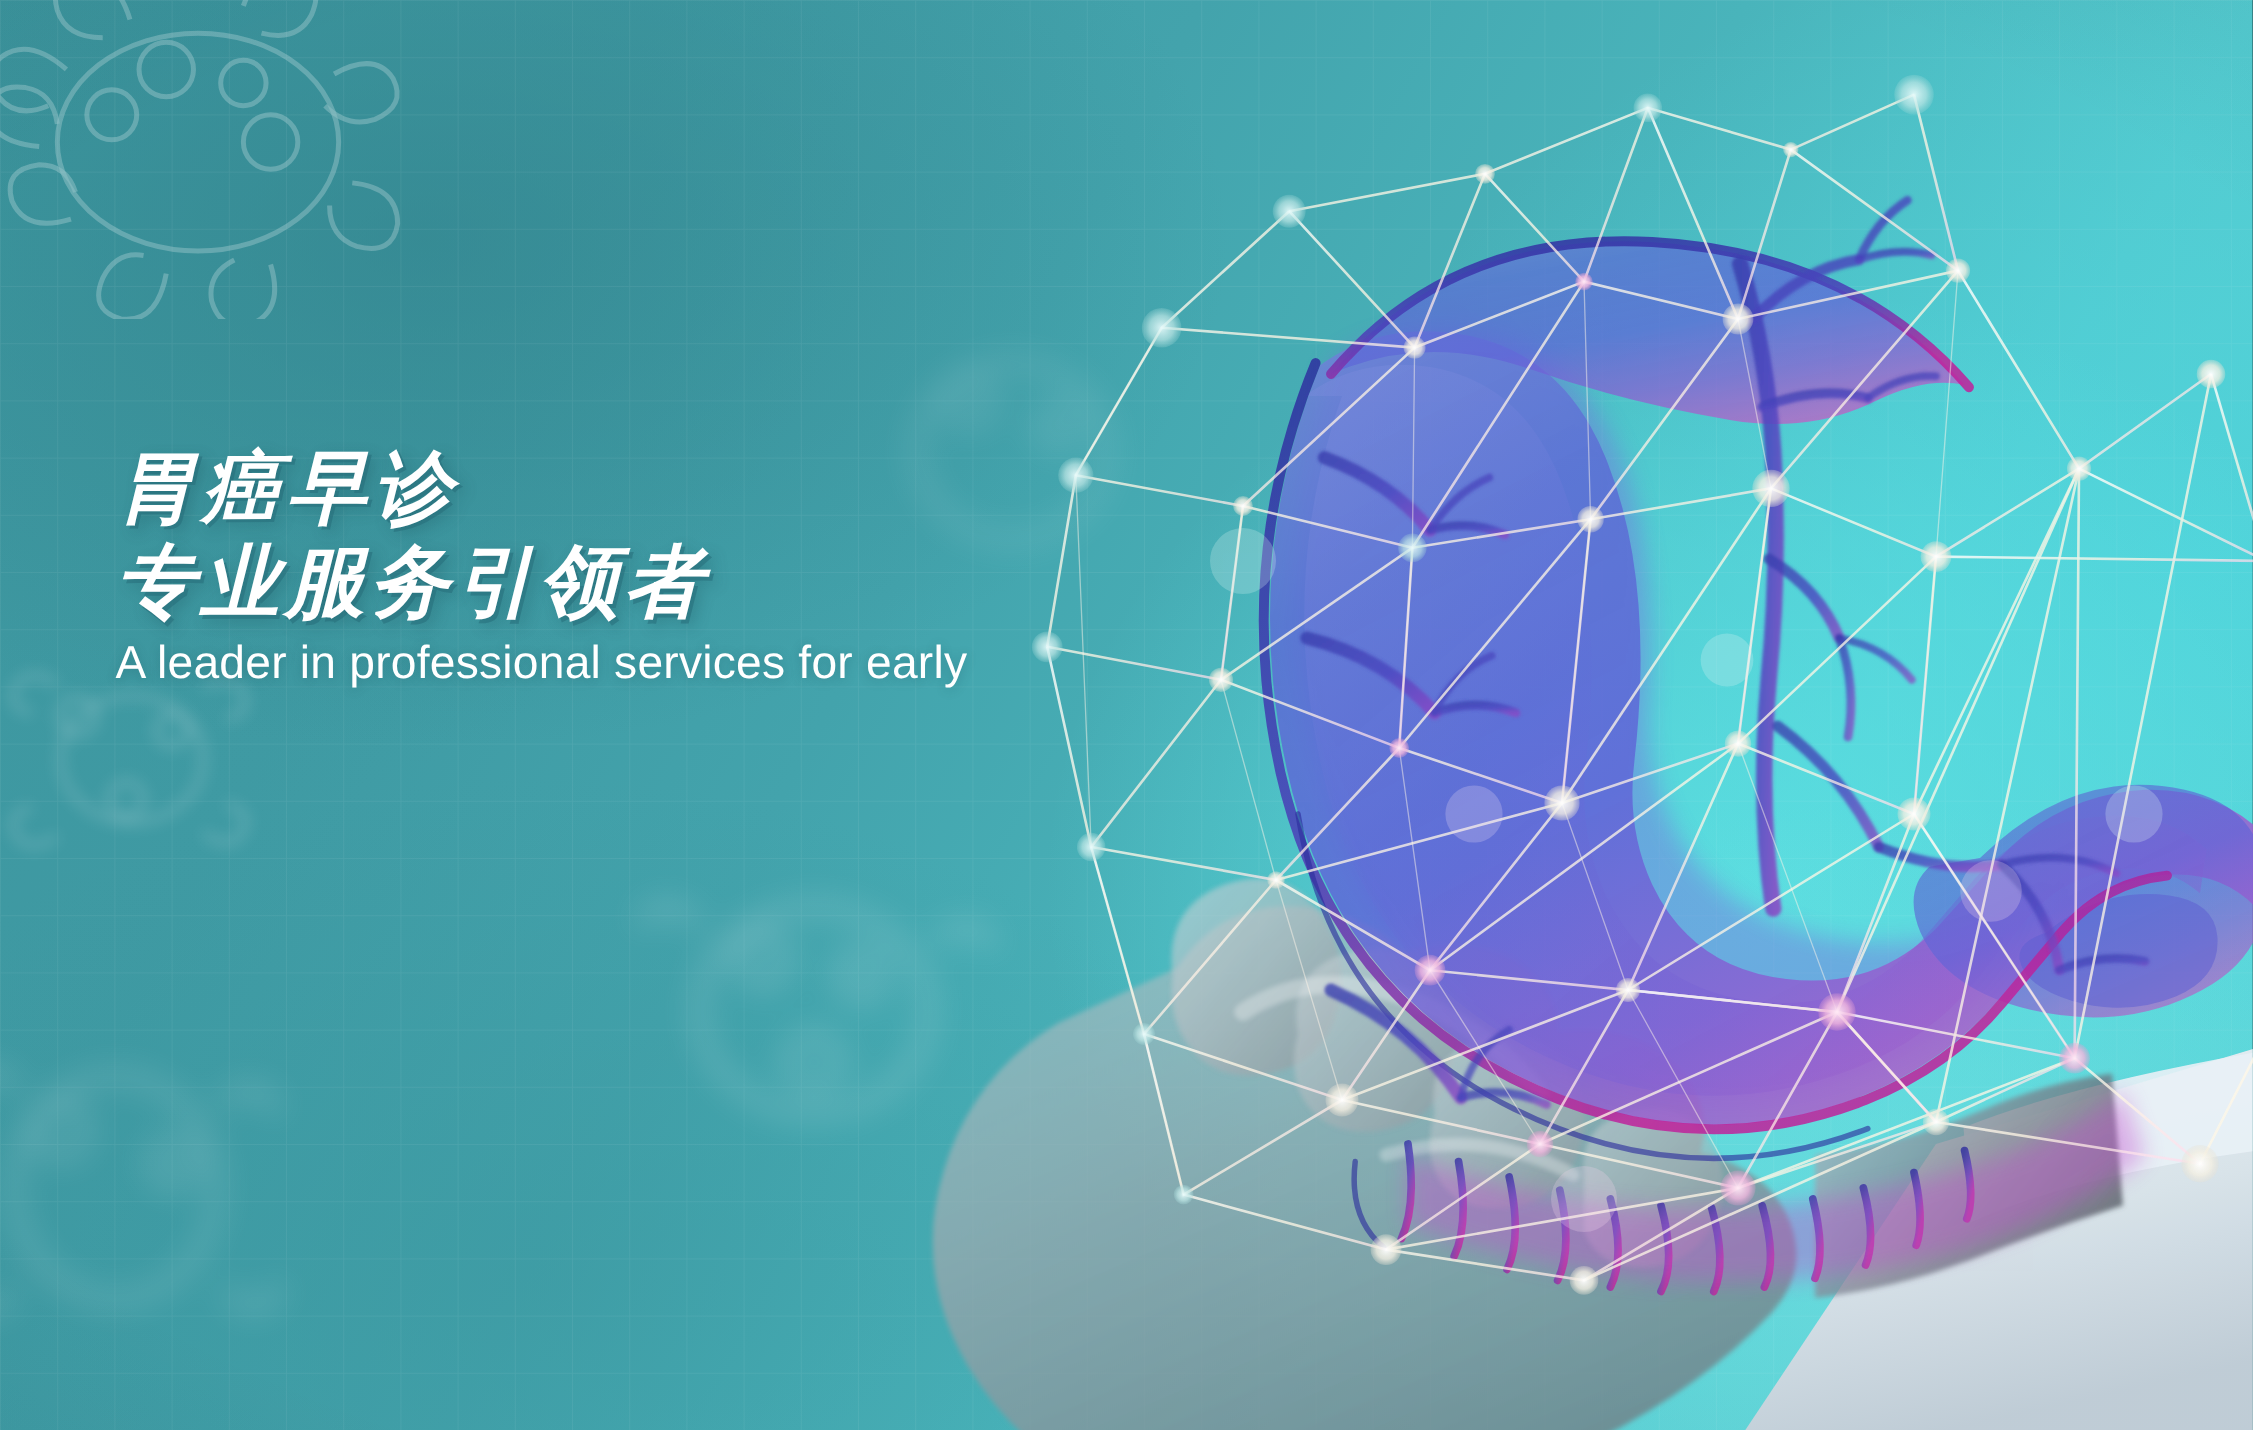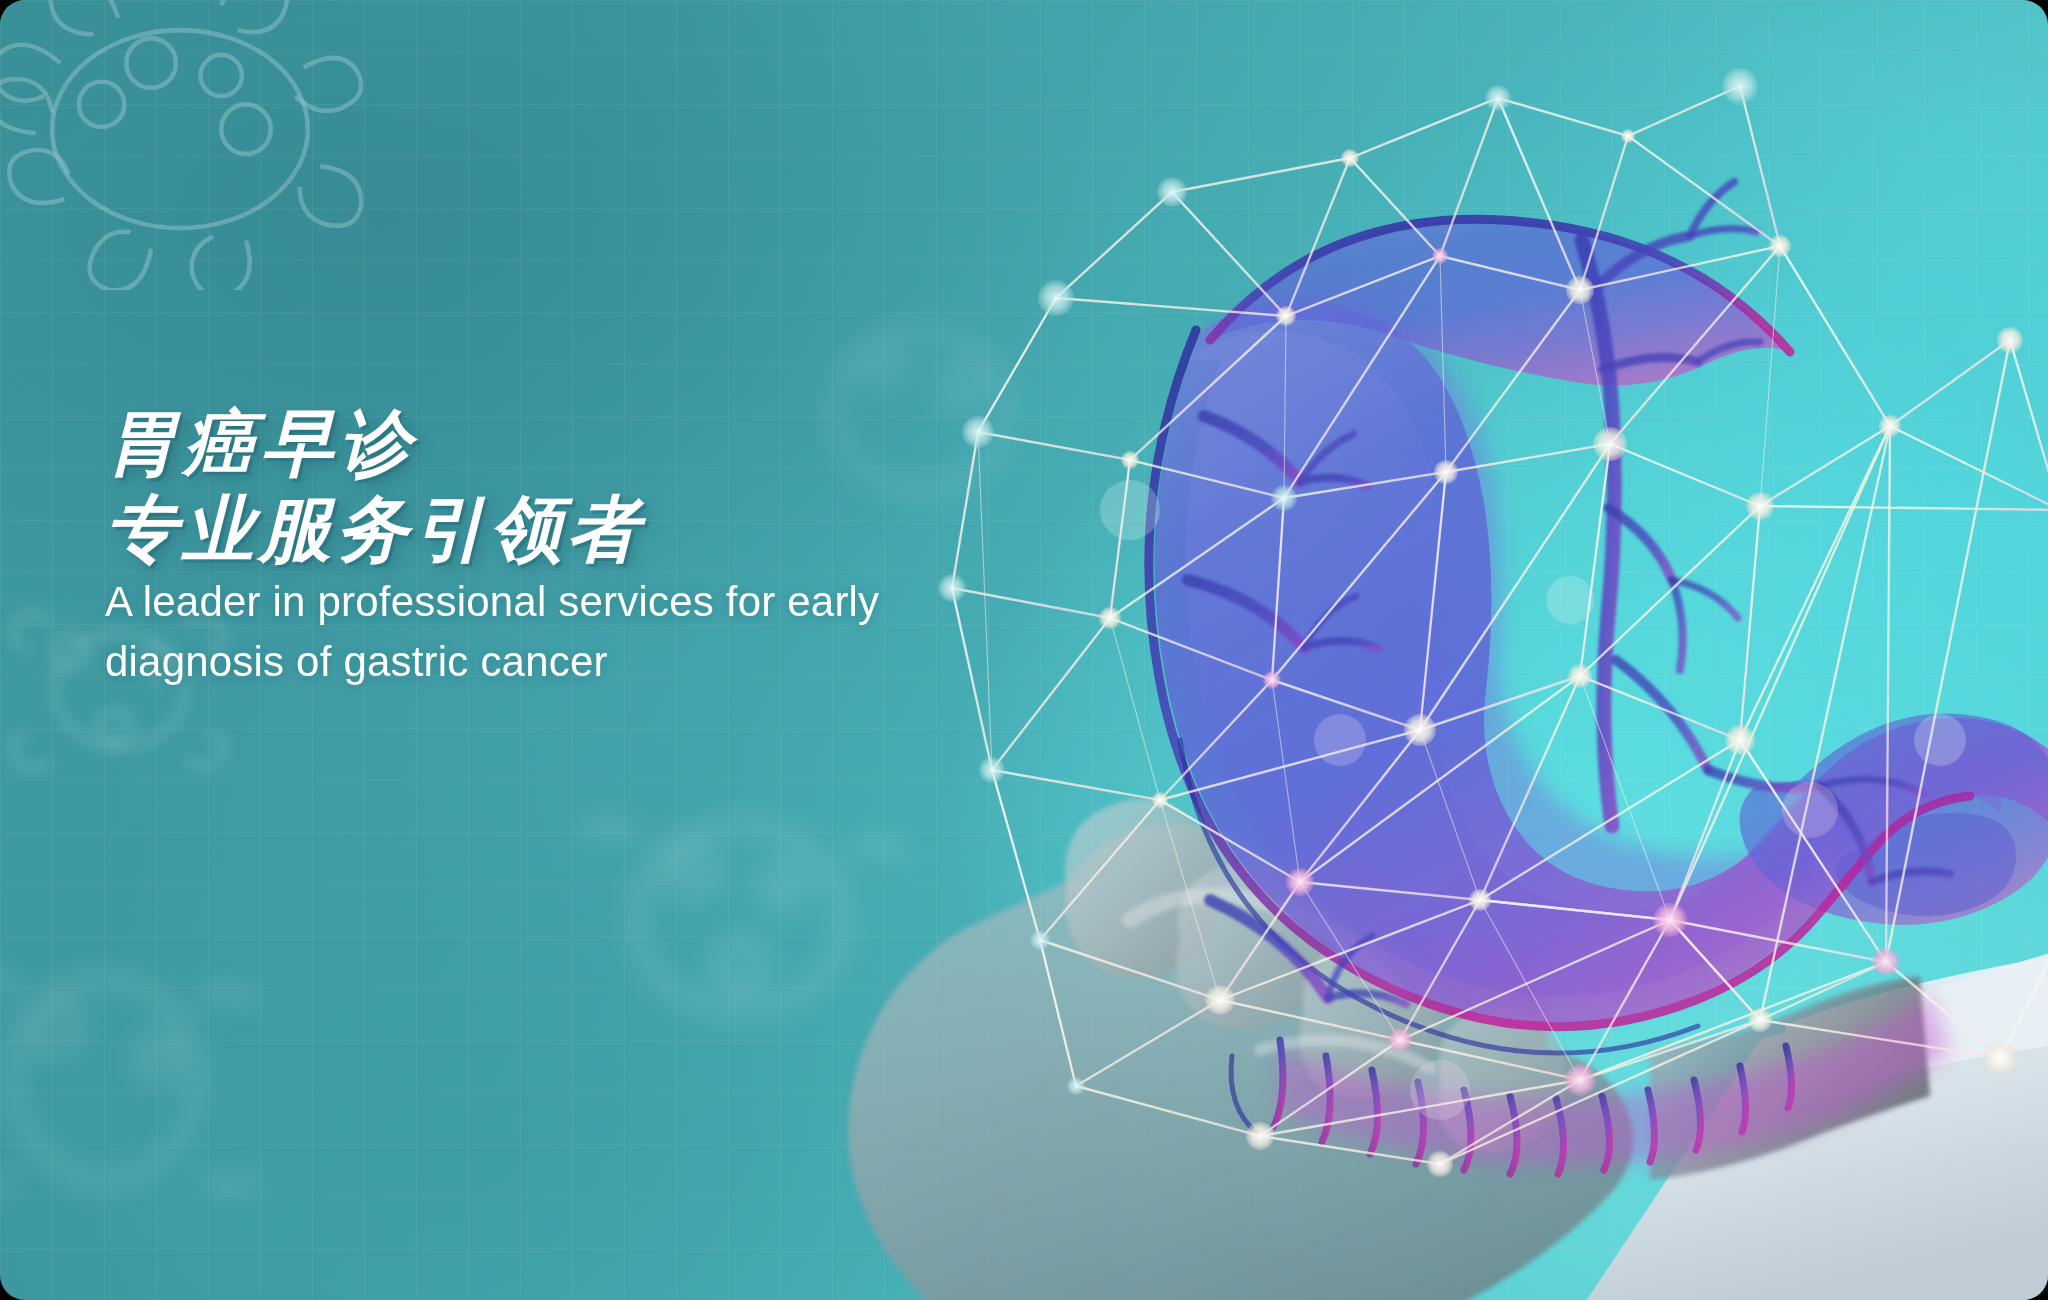--- a/index.html
+++ b/index.html
@@ -1,18 +1,18 @@
 <!DOCTYPE html>
 <html><head>
 <meta charset="utf-8">
 <style>
   html,body{margin:0;padding:0;background:#000;}
   body{width:2048px;height:1300px;overflow:hidden;font-family:"Liberation Sans",sans-serif;}
 
-  #banner{position:relative;width:2048px;height:1300px;overflow:hidden;border-radius:25px;}
+  #banner{position:relative;width:2048px;height:1300px;overflow:hidden;}
 
   
   .bg-base{position:absolute;inset:0;
     background:
       radial-gradient(ellipse 900px 760px at 78% 62%, rgba(92,226,228,.78) 0%, rgba(92,226,228,.38) 42%, rgba(92,226,228,0) 72%),
       radial-gradient(ellipse 1200px 900px at 98% 40%, rgba(76,214,222,.70) 0%, rgba(76,214,222,0) 66%),
       radial-gradient(ellipse 1000px 900px at 4% 10%, rgba(62,152,160,.85) 0%, rgba(62,152,160,0) 70%),
       linear-gradient(118deg,#3d969f 0%,#3f9aa3 22%,#43a3ac 40%,#49b4bb 58%,#54c8cd 75%,#5ed4d6 100%);
   }
   .bg-soft-1{position:absolute;left:-6%;top:-8%;width:62%;height:62%;
@@ -467,17 +467,16 @@
     </svg>
   </div>
 
   <div class="vignette"></div>
 
   <div class="copy">
     <div class="cn-line l1">胃癌早诊</div>
     <div class="cn-line l2">专业服务引领者</div>
     <div class="en-block">
       <div>A leader in professional services for early</div>
-      <div>diagnosis of gastric cancer</div>
     </div>
   </div>
 
 </div>
 
 </body></html>

